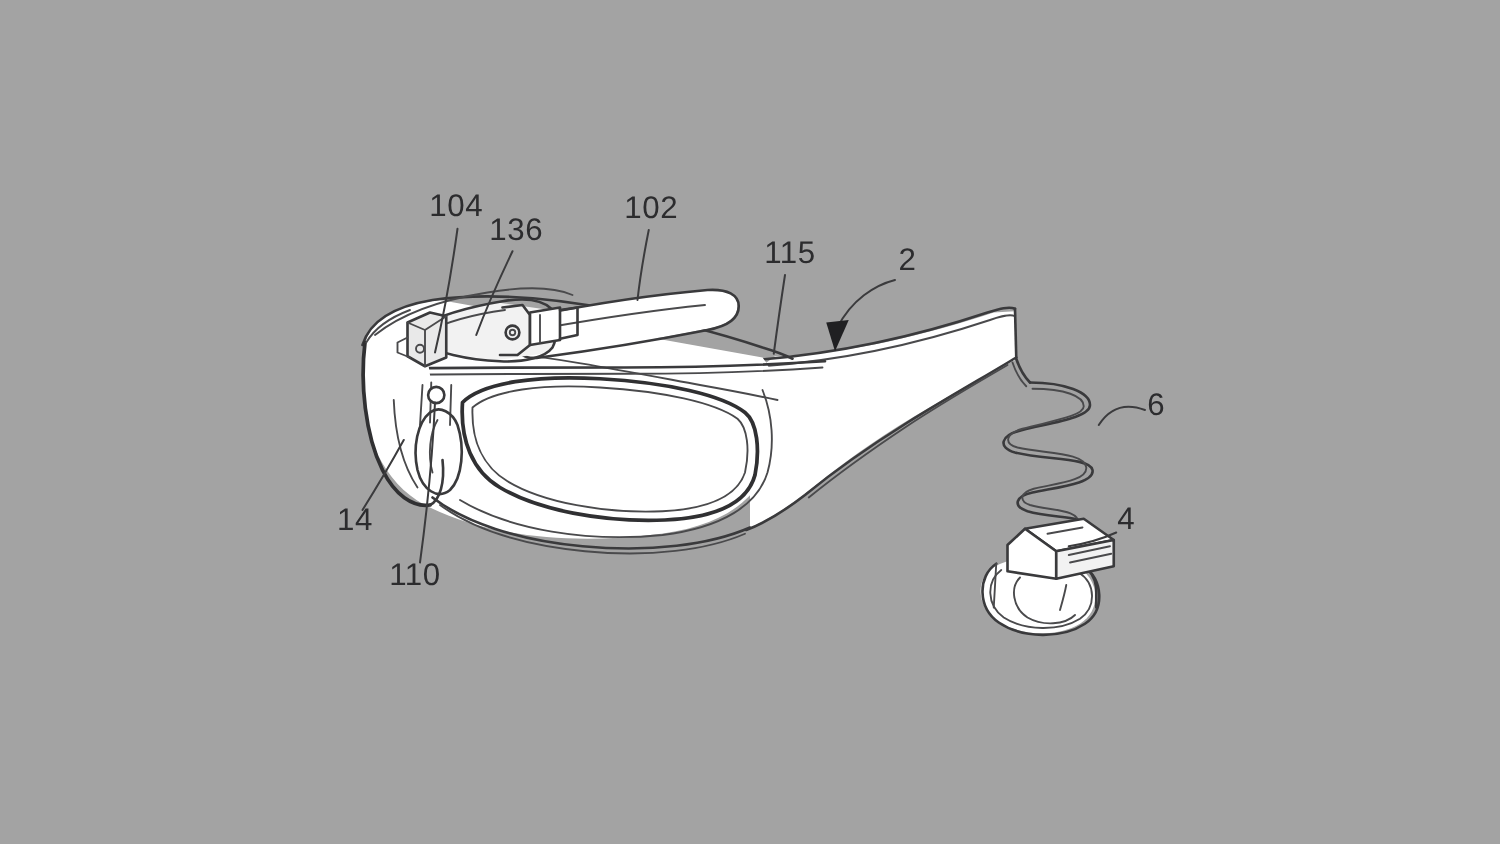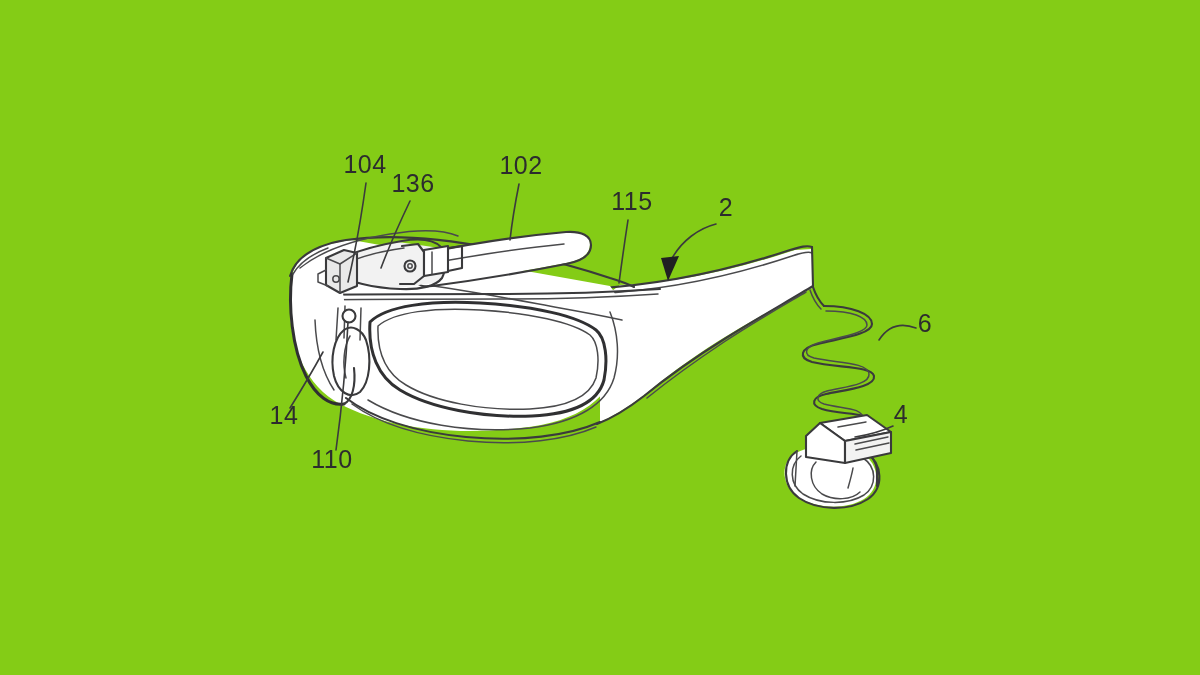--- a/index.html
+++ b/index.html
@@ -8,21 +8,21 @@
     padding: 0;
     background: #ffffff;
   }
   body {
     font-family: "Liberation Sans", sans-serif;
   }
   #figure-canvas {
     position: relative;
     width: 1200px;
     height: 675px;
-    background: #84cc16;
+    background: #a3a3a3;
     overflow: hidden;
   }
   #figure-svg {
     position: absolute;
     left: 0;
     top: 0;
     width: 1200px;
     height: 675px;
     display: block;
   }

